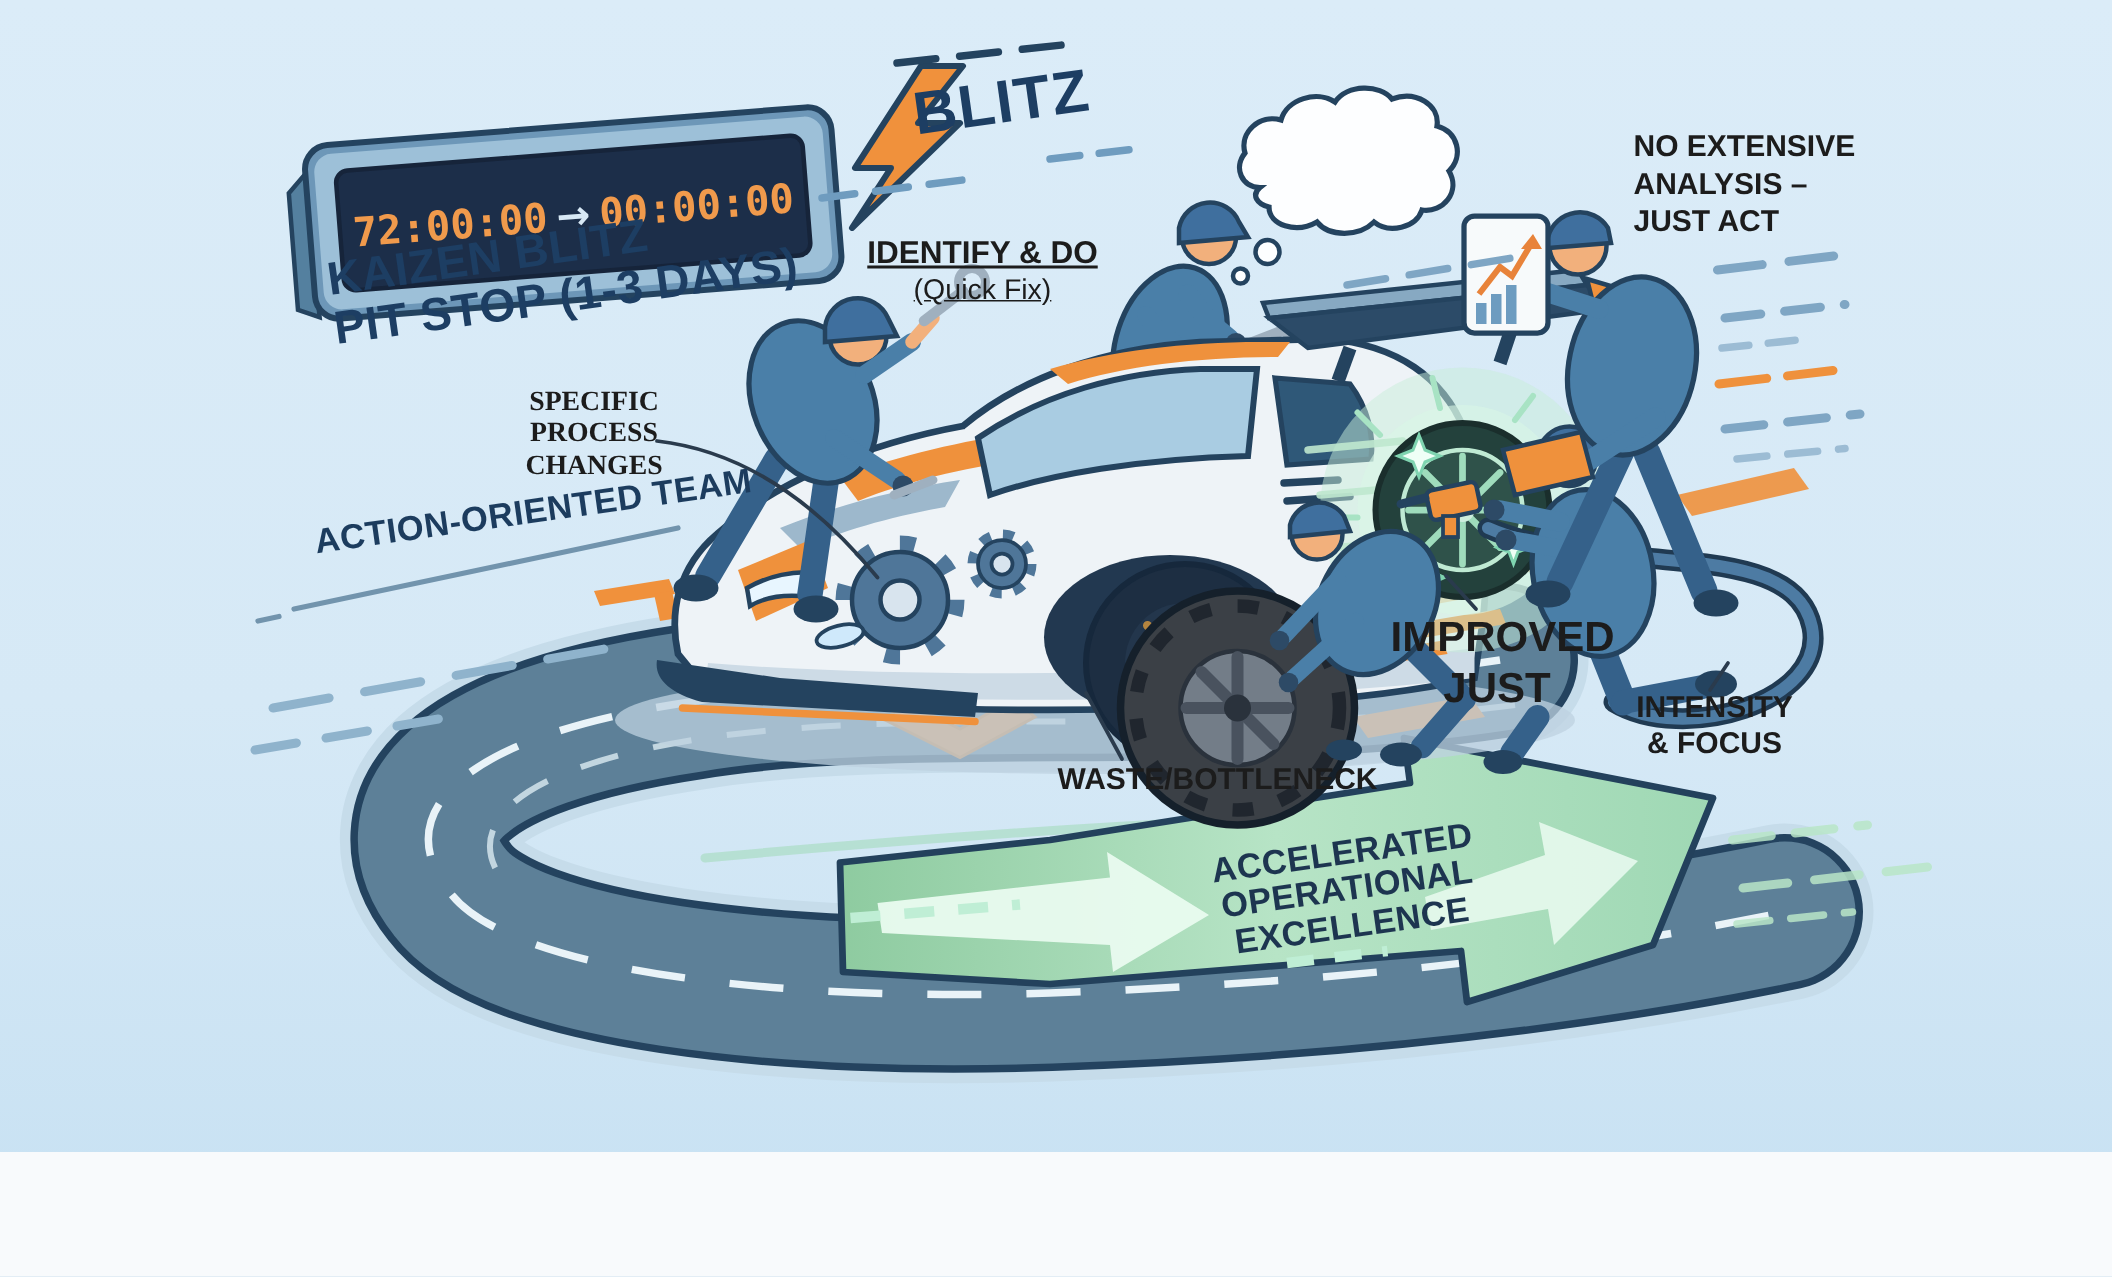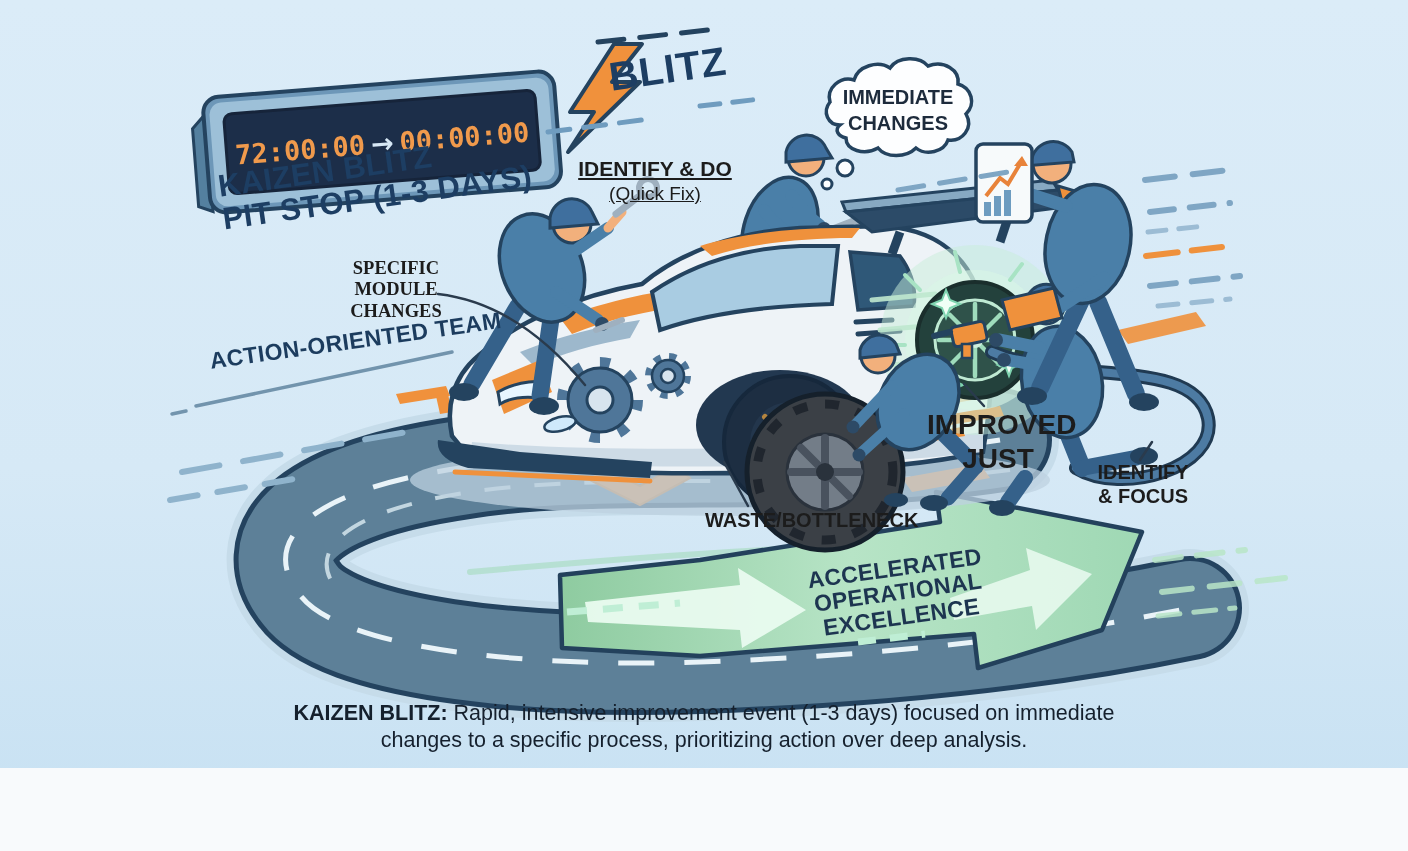--- a/index.html
+++ b/index.html
@@ -323,54 +323,51 @@
   <div>PIT STOP (1-3 DAYS)</div>
 </div>
 
 <div class="lbl blitz">BLITZ</div>
 
 <div class="lbl identify center">
   <div>IDENTIFY &amp; DO</div>
   <div class="l2">(Quick Fix)</div>
 </div>
 
-<div class="lbl cloudtxt center">
-  <div>IMMEDIATE</div>
-  <div>CHANGES</div>
-</div>
-
+
+<div class="lbl noext">
+  <div>NO EXTENSIVE</div>
+  <div>ANALYSIS –</div>
+  <div>JUST ACT</div>
+</div>
 
 <div class="lbl specific center">
   <div>SPECIFIC</div>
-  <div>MODULE</div>
+  <div>PROCESS</div>
   <div>CHANGES</div>
 </div>
 
 <div class="lbl team">ACTION-ORIENTED TEAM</div>
 
 <div class="lbl impflow center">
   <div>IMPROVED</div>
   <div>JUST</div>
 </div>
 
 <div class="lbl intfocus center">
-  <div>IDENTIFY</div>
+  <div>INTENSITY</div>
   <div>&amp; FOCUS</div>
 </div>
 
 <div class="lbl waste center">WASTE/BOTTLENECK</div>
 
 <div class="lbl accel center">
   <div>ACCELERATED</div>
   <div>OPERATIONAL</div>
   <div>EXCELLENCE</div>
 </div>
 
-<div class="caption">
-  <div><b>KAIZEN BLITZ:</b><span> Rapid, intensive improvement event (1-3 days) focused on immediate</span></div>
-  <div>changes to a specific process, prioritizing action over deep analysis.</div>
-</div>
 
 <div class="footer">
   
 </div>
 
 </div>
 
 </body></html>

